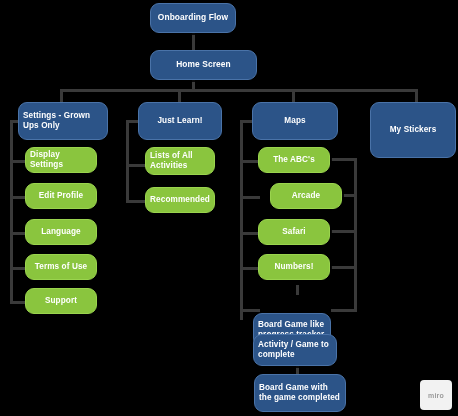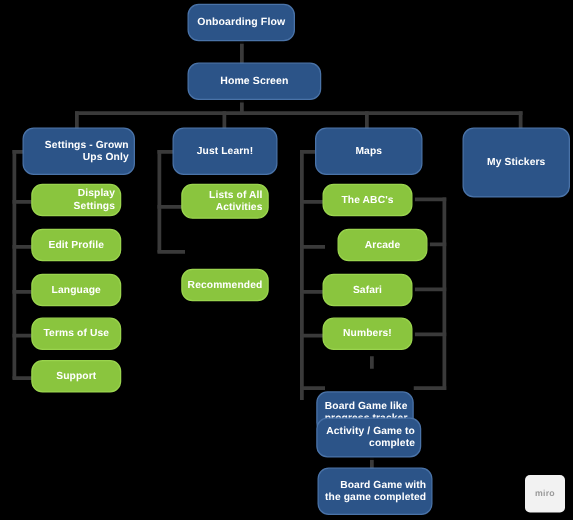--- a/index.html
+++ b/index.html
@@ -16,21 +16,21 @@
     height: 416px;
     background: #000000;
     overflow: hidden;
   }
   .node {
     position: absolute;
     box-sizing: border-box;
     display: flex;
     align-items: center;
     justify-content: center;
-    text-align: right;
+    text-align: left;
     border-radius: 9px;
     color: #ffffff;
     line-height: 1.18;
     padding: 0 4px;
     z-index: 5;
     letter-spacing: 0.1px;
   }
   .node.blue {
     background: #2c5488;
     border: 1px solid #4a73a8;
@@ -138,21 +138,21 @@
   <div class="node green" style="left:25px; top:183px; width:72px; height:26px;">Edit Profile</div>
 
   <div class="node green" style="left:25px; top:219px; width:72px; height:26px;">Language</div>
 
   <div class="node green" style="left:25px; top:254px; width:72px; height:26px;">Terms of Use</div>
 
   <div class="node green" style="left:25px; top:288px; width:72px; height:26px;">Support</div>
 
   <div class="node green" style="left:145px; top:147px; width:70px; height:28px;">Lists of All Activities</div>
 
-  <div class="node green" style="left:145px; top:187px; width:70px; height:26px;margin-top:28px;">Recommended</div>
+  <div class="node green" style="left:145px; top:187px; width:70px; height:26px;">Recommended</div>
 
   <div class="node green" style="left:258px; top:147px; width:72px; height:26px;">The ABC's</div>
 
   <div class="node green" style="left:270px; top:183px; width:72px; height:26px;">Arcade</div>
 
   <div class="node green" style="left:258px; top:219px; width:72px; height:26px;">Safari</div>
 
   <div class="node green" style="left:258px; top:254px; width:72px; height:26px;">Numbers!</div>
 
   <div class="node blue" style="left:253px; top:293px; width:78px; height:34px;margin-top:20px;">Board Game like progress tracker</div>

